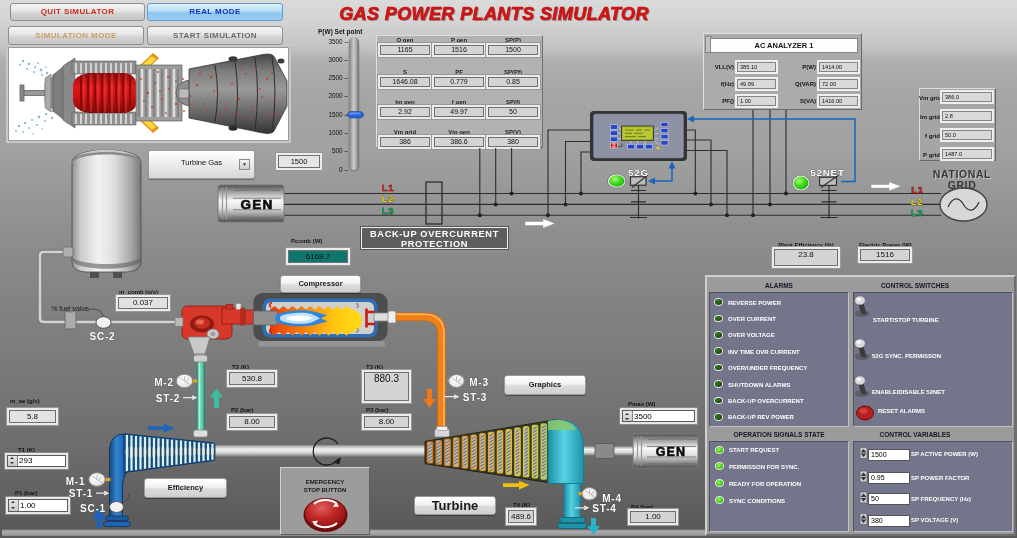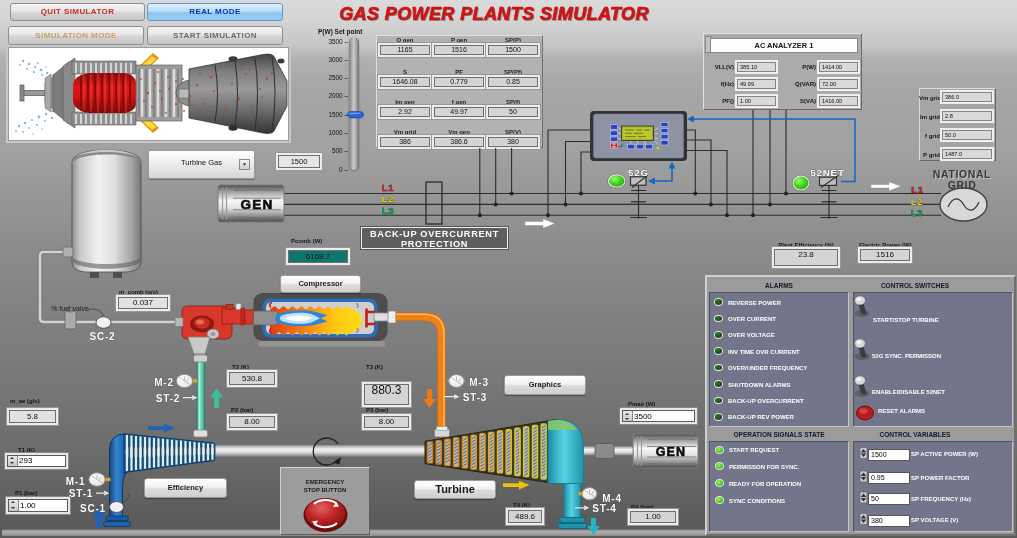--- a/index.html
+++ b/index.html
@@ -642,44 +642,44 @@
 <div class="lbl" style="left:15px;top:490px;font-size:6px">P1 (bar)</div>
 <div class="spin" style="left:8px;top:498.5px;width:60px;height:13px;font-size:8px">
     <span class="sb"></span>
     <span class="sv">1.00</span>
   </div>
 <div class="lbl" style="left:232px;top:364px;font-size:6px">T2 (K)</div>
 <div class="fld" style="left:229px;top:372px;width:46px;height:13px;font-size:8px;line-height:11px">530.8</div>
 <div class="lbl" style="left:231px;top:406.5px;font-size:6px">P2 (bar)</div>
 <div class="fld" style="left:229px;top:416px;width:46px;height:12px;font-size:8px;line-height:10px">8.00</div>
 <div class="lbl" style="left:366px;top:364px;font-size:6px">T3 (K)</div>
-<div class="fld" style="left:364px;top:384px;width:45px;height:21px;font-size:12px;line-height:11px">880.3</div>
+<div class="fld" style="left:364px;top:372px;width:45px;height:29px;font-size:10px;line-height:11px">880.3</div>
 <div class="lbl" style="left:366px;top:406.5px;font-size:6px">P3 (bar)</div>
 <div class="fld" style="left:364px;top:416px;width:45px;height:12px;font-size:8px;line-height:10px">8.00</div>
 <div class="lbl" style="left:513px;top:501.5px;font-size:6px">T4 (K)</div>
-<div class="fld" style="left:508px;top:509.5px;width:34px;height:13px;font-size:8px;line-height:11px">489.6</div>
+<div class="fld" style="left:508px;top:509.5px;width:26px;height:13px;font-size:8px;line-height:11px">489.6</div>
 <div class="lbl" style="left:631px;top:504px;font-size:6px">P4 (bar)</div>
 <div class="fld" style="left:630px;top:511px;width:46px;height:12px;font-size:8px;line-height:10px">1.00</div>
 <div class="lbl" style="left:628px;top:400.5px;font-size:6px">Pmax (W)</div>
 <div class="spin" style="left:622px;top:410px;width:73px;height:12px;font-size:8px">
     <span class="sb"></span>
     <span class="sv">3500</span>
   </div>
 
 <div style="position:absolute;left:148px;top:150px;width:105px;height:27px;background:linear-gradient(180deg,#ffffff,#e8e8e8 60%,#d5d5d5);border:1px solid #9a9a9a;border-radius:2px;box-shadow:0 1px 1px rgba(0,0,0,.3)">
 <div style="position:absolute;left:0;top:7px;width:100%;text-align:center;font-size:7.5px;color:#111">Turbine Gas</div>
 <div style="position:absolute;right:4px;top:8px;width:9px;height:9px;background:linear-gradient(180deg,#f2f2f2,#cfcfcf);border:1px solid #8a8a8a;font-size:5px;line-height:9px;text-align:center;color:#333">▼</div>
 </div>
 <div class="fld" style="left:278px;top:155px;width:42px;height:13px;font-size:7.5px;line-height:11px;background:#e6e6e6">1500</div>
 
 <div style="position:absolute;left:361px;top:227px;width:147px;height:21.5px;background:#5e5e5e;border:1.5px solid #f0f0f0;outline:1px solid #555;color:#fff;font-weight:bold;font-size:9.2px;text-align:center;line-height:1.1;padding-top:0.5px;box-sizing:border-box;letter-spacing:.7px">BACK-UP OVERCURRENT<br>PROTECTION</div>
 
 <div class="btnw" style="left:280px;top:275px;width:79px;height:16px;font-size:7.5px;line-height:16px">Compressor</div>
 <div class="btnw" style="left:144px;top:478px;width:81px;height:18px;font-size:7.5px;line-height:18px">Efficiency</div>
-<div class="btnw" style="left:414px;top:480px;width:80px;height:17px;font-size:11px;line-height:17px">Turbine</div>
+<div class="btnw" style="left:414px;top:496px;width:80px;height:17px;font-size:13px;line-height:17px">Turbine</div>
 <div class="btnw" style="left:504px;top:375px;width:80px;height:18px;font-size:7.5px;line-height:18px">Graphics</div>
 
 <div style="position:absolute;left:280px;top:467px;width:90px;height:68px;background:#9c9c9c;border-top:1.5px solid #d2d2d2;border-left:1.5px solid #d2d2d2;border-right:1.5px solid #5f5f5f;border-bottom:1.5px solid #5f5f5f;box-sizing:border-box">
 <div style="position:absolute;left:0;top:11px;width:100%;text-align:center;font-size:6px;font-weight:bold;color:#1a1a1a;line-height:1.25">EMERGENCY<br>STOP BUTTON</div>
 <svg width="90" height="68" viewBox="0 0 90 68" style="position:absolute;left:0;top:0">
 <ellipse cx="44.5" cy="47" rx="22" ry="17" fill="#6e0d0d"></ellipse>
 <ellipse cx="44.5" cy="45.5" rx="20" ry="15" fill="url(#redbtn)"></ellipse>
 <path d="M33,36 A15,11 0 0 1 56,36" stroke="#ffffff" stroke-width="2" fill="none"></path>
 <path d="M55,34 l3,4.5 l-6,0.5 Z" fill="#fff"></path>
 <path d="M56,55 A15,11 0 0 1 33,55.5" stroke="#ffffff" stroke-width="2" fill="none"></path>

